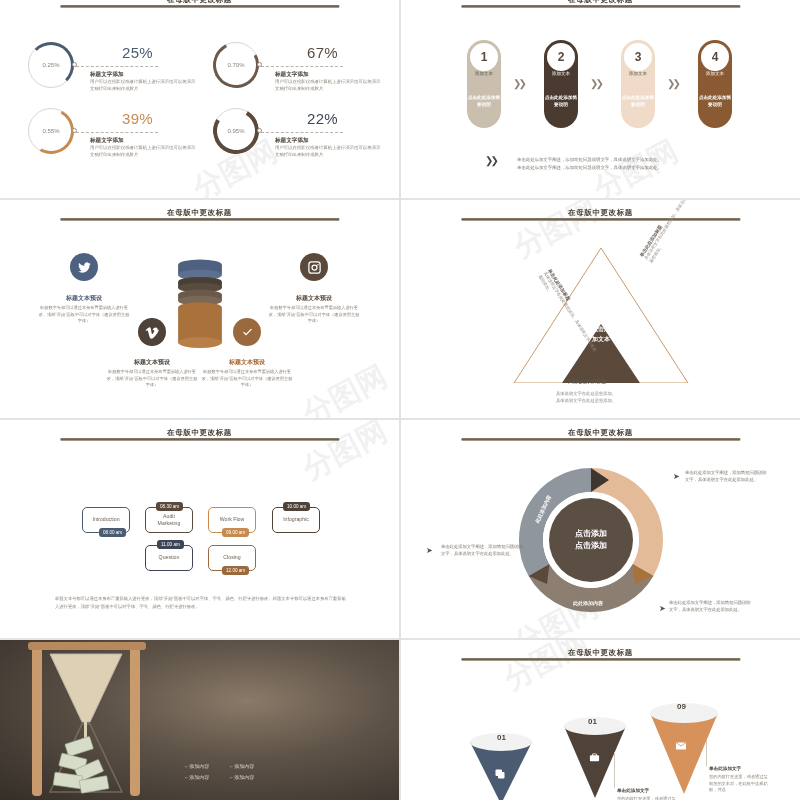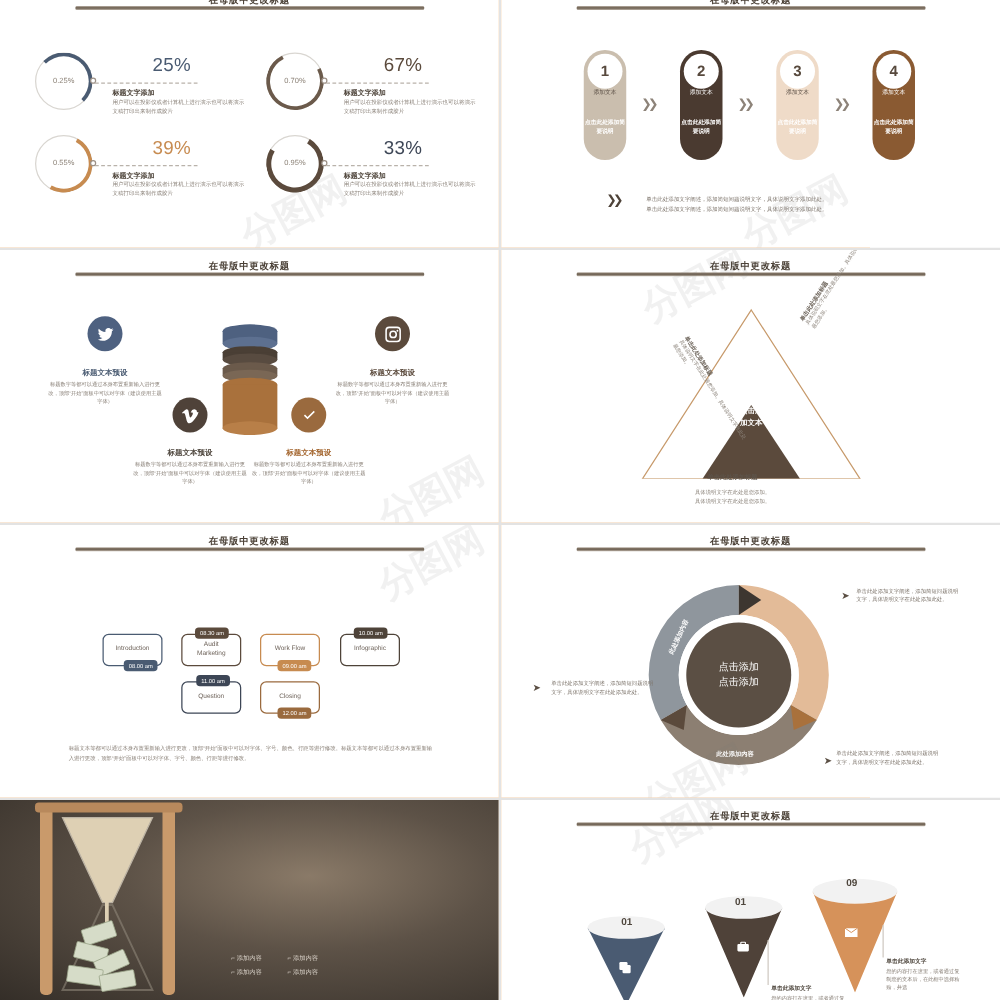--- a/index.html
+++ b/index.html
@@ -1,19 +1,19 @@
 <!DOCTYPE html>
 <html><head>
 <meta charset="utf-8">
 <style>
   * { box-sizing: border-box; margin: 0; padding: 0; }
   html, body { width: 800px; height: 800px; background: #ffffff;
     font-family: "Liberation Sans", "DejaVu Sans", sans-serif; overflow: hidden; }
 
-  #sheet { position: relative; width: 696px; height: 800px; background: #fdba74; }
+  #sheet { position: relative; width: 696px; height: 800px; background: #c2410c; }
 
   .slide { position: absolute; background: #ffffff; overflow: hidden; }
   .divider-h { position: absolute; left: 0; width: 800px; height: 2px; background: #e3e3e3; }
   .divider-v { position: absolute; top: 0; width: 2px; background: #e3e3e3; }
 
   
   .title-wrap { position: absolute; left: 50%; transform: translateX(-50%);
     top: 7px; width: 70%; text-align: center; }
   .title-wrap .ttxt { font-size: 7.5px; color: #4a4036; letter-spacing: .6px;
     font-weight: 700; position: relative; top: 1px; }
@@ -61,21 +61,21 @@
   .sbox { position: absolute; width: 48px; height: 26px; border-radius: 5px;
     background: #fff; display: flex; align-items: center; justify-content: center;
     text-align: center; font-size: 5.2px; color: #6d6259; line-height: 1.35; }
   .stag { position: absolute; height: 9px; border-radius: 3px; color: #fff;
     font-size: 4.6px; display: flex; align-items: center; justify-content: center;
     padding: 0 4px; white-space: nowrap; }
   .s5foot { position: absolute; font-size: 4.3px; line-height: 1.75; color: #8a8178; }
   .ring6label { position: absolute; font-size: 5px; color: #fff; font-weight: 700; }
   .r6center { position: absolute; border-radius: 50%; background: #5b4f44;
     display: flex; flex-direction: column; align-items: center; justify-content: center;
-    color: #fff; font-size: 8px; font-weight: 400; line-height: 1.5; }
+    color: #fff; font-size: 8px; font-weight: 700; line-height: 1.5; }
   .r6txt { position: absolute; font-size: 4.3px; line-height: 1.6; color: #7e756c; width: 82px; }
   .arrowi { position: absolute; font-size: 8px; color: #5b4f44; }
 
   
   .hero { position: absolute; inset: 0;
     background: radial-gradient(ellipse at 62% 38%, #8a7a68 0%, #5d5247 42%, #342e28 100%); }
   .hbullet { position: absolute; color: #ddd6cd; font-size: 5px; }
 
   
   .funnel { position: absolute; }
@@ -143,21 +143,21 @@
     <div class="cap-body" style="left:90px;top:145px">用户可以在投影仪或者计算机上进行演示也可以将演示文稿打印出来制作成胶片</div>
 
     <div class="donut-cell" style="left:213px;top:108px">
       <div class="ring">
         <div class="track"></div>
         <div class="arcmask" style="border:4px solid #5b4a3c;border-top-color:transparent;transform:rotate(-14deg)"></div>
         <div class="inner-label">0.95%</div>
         <div class="knob"></div>
       </div>
     </div>
-    <div class="pct" style="left:307px;top:110px;color:#3d4656">33%</div>
+    <div class="pct" style="left:307px;top:110px;color:#3d4656">22%</div>
     <div class="dashline" style="left:261px;top:132px;width:82px"></div>
     <div class="cap-title" style="left:275px;top:137px">标题文字添加</div>
     <div class="cap-body" style="left:275px;top:145px">用户可以在投影仪或者计算机上进行演示也可以将演示文稿打印出来制作成胶片</div>
 
     <div class="wm" style="left:190px;top:150px">分图网</div>
   </div>
 
   <div class="slide" style="left:401px;top:0;width:399px;height:198px">
     <div class="title-wrap" style="top:-6px">
       <div class="ttxt">在母版中更改标题</div>

